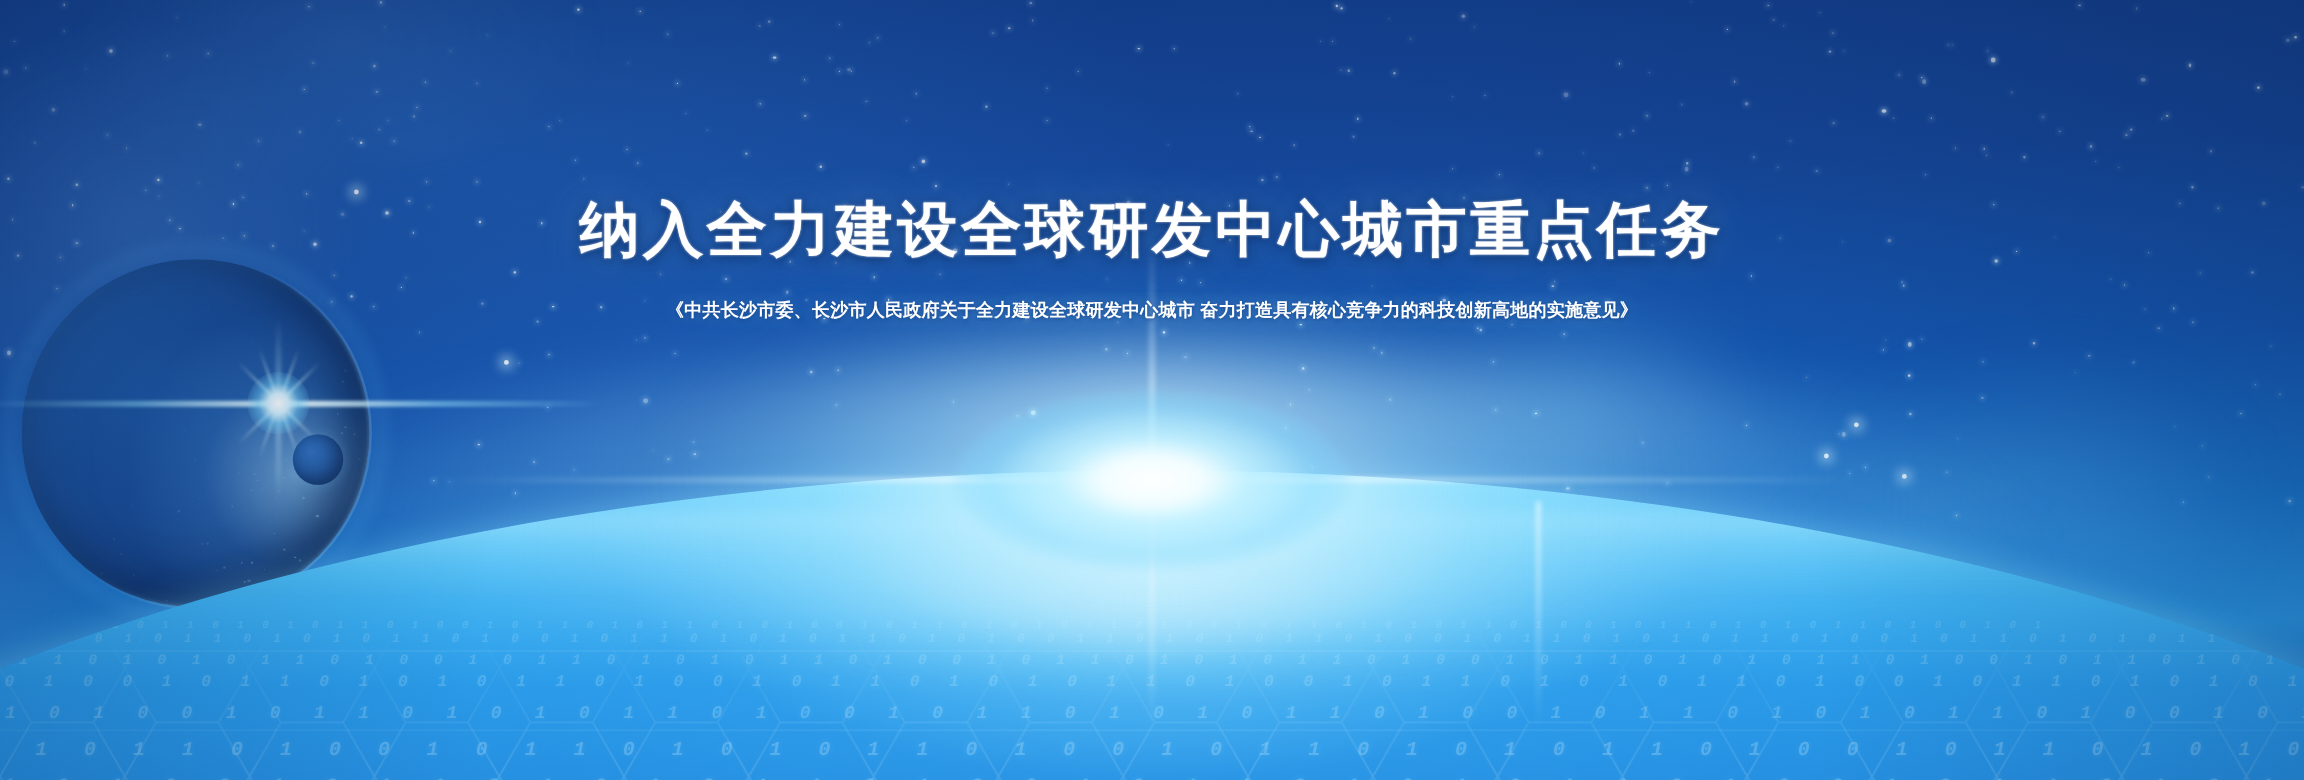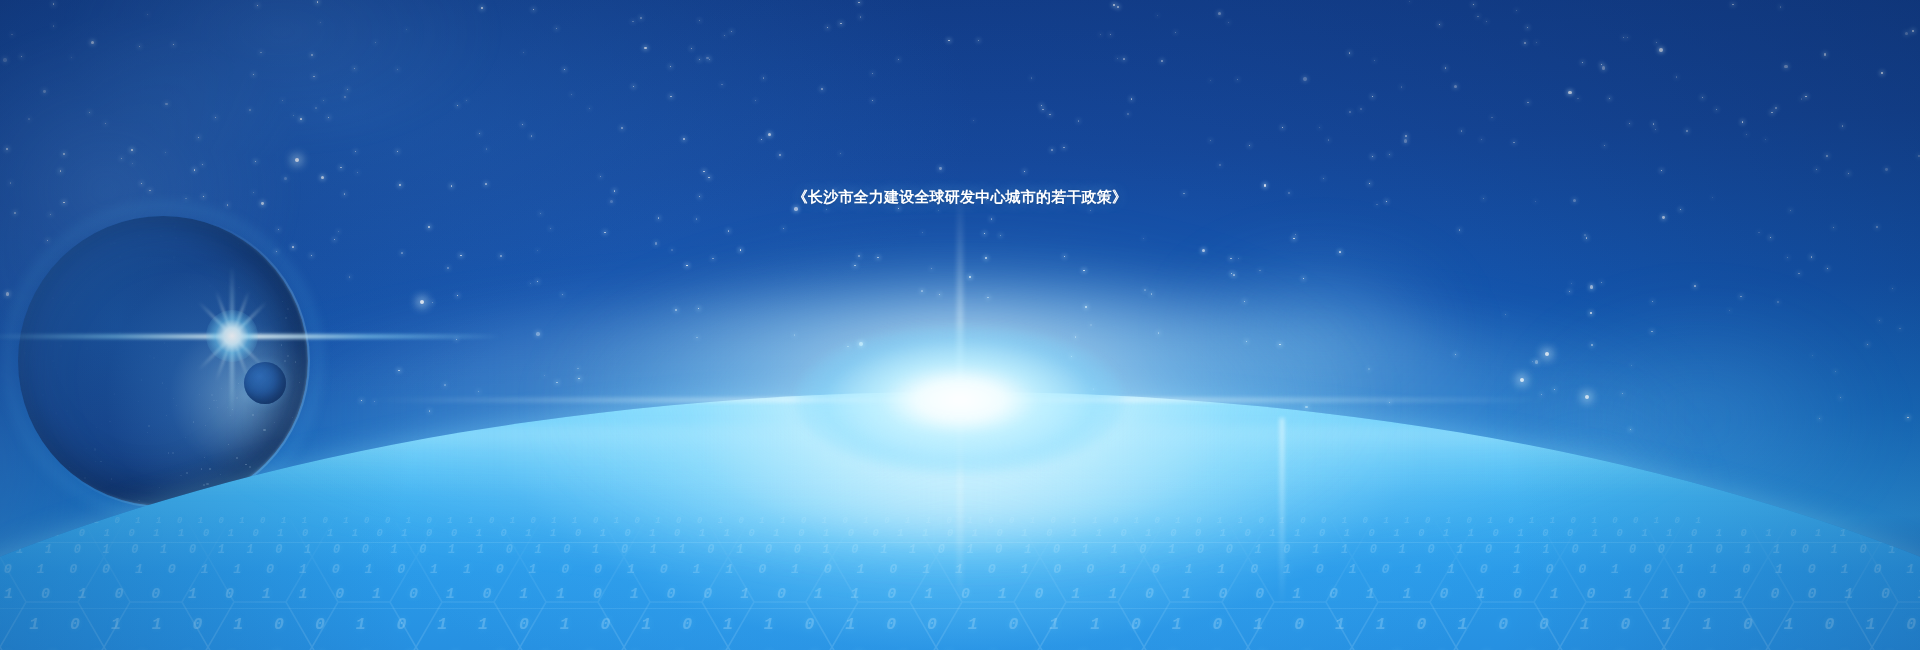--- a/index.html
+++ b/index.html
@@ -978,18 +978,19 @@
     <div class="burst-halo"></div>
     <div class="burst-ray-h"></div>
     <div class="burst-ray-v"></div>
     <div class="burst-core"></div>
   </div>
   <div class="pillar"></div>
 
   <div class="sky-vignette"></div>
 
   <div class="content">
+    <div class="title-line">纳入全力建设全球研发中心城市重点任务</div>
     <div class="sub-wrap">
-      <div class="sub-line">《长沙市全力建设全球研发中心城市的若干政策》</div>
+      <div class="sub-line">《中共长沙市委、长沙市人民政府关于全力建设全球研发中心城市 奋力打造具有核心竞争力的科技创新高地的实施意见》</div>
     </div>
   </div>
 
 </div>
 
 </body></html>

